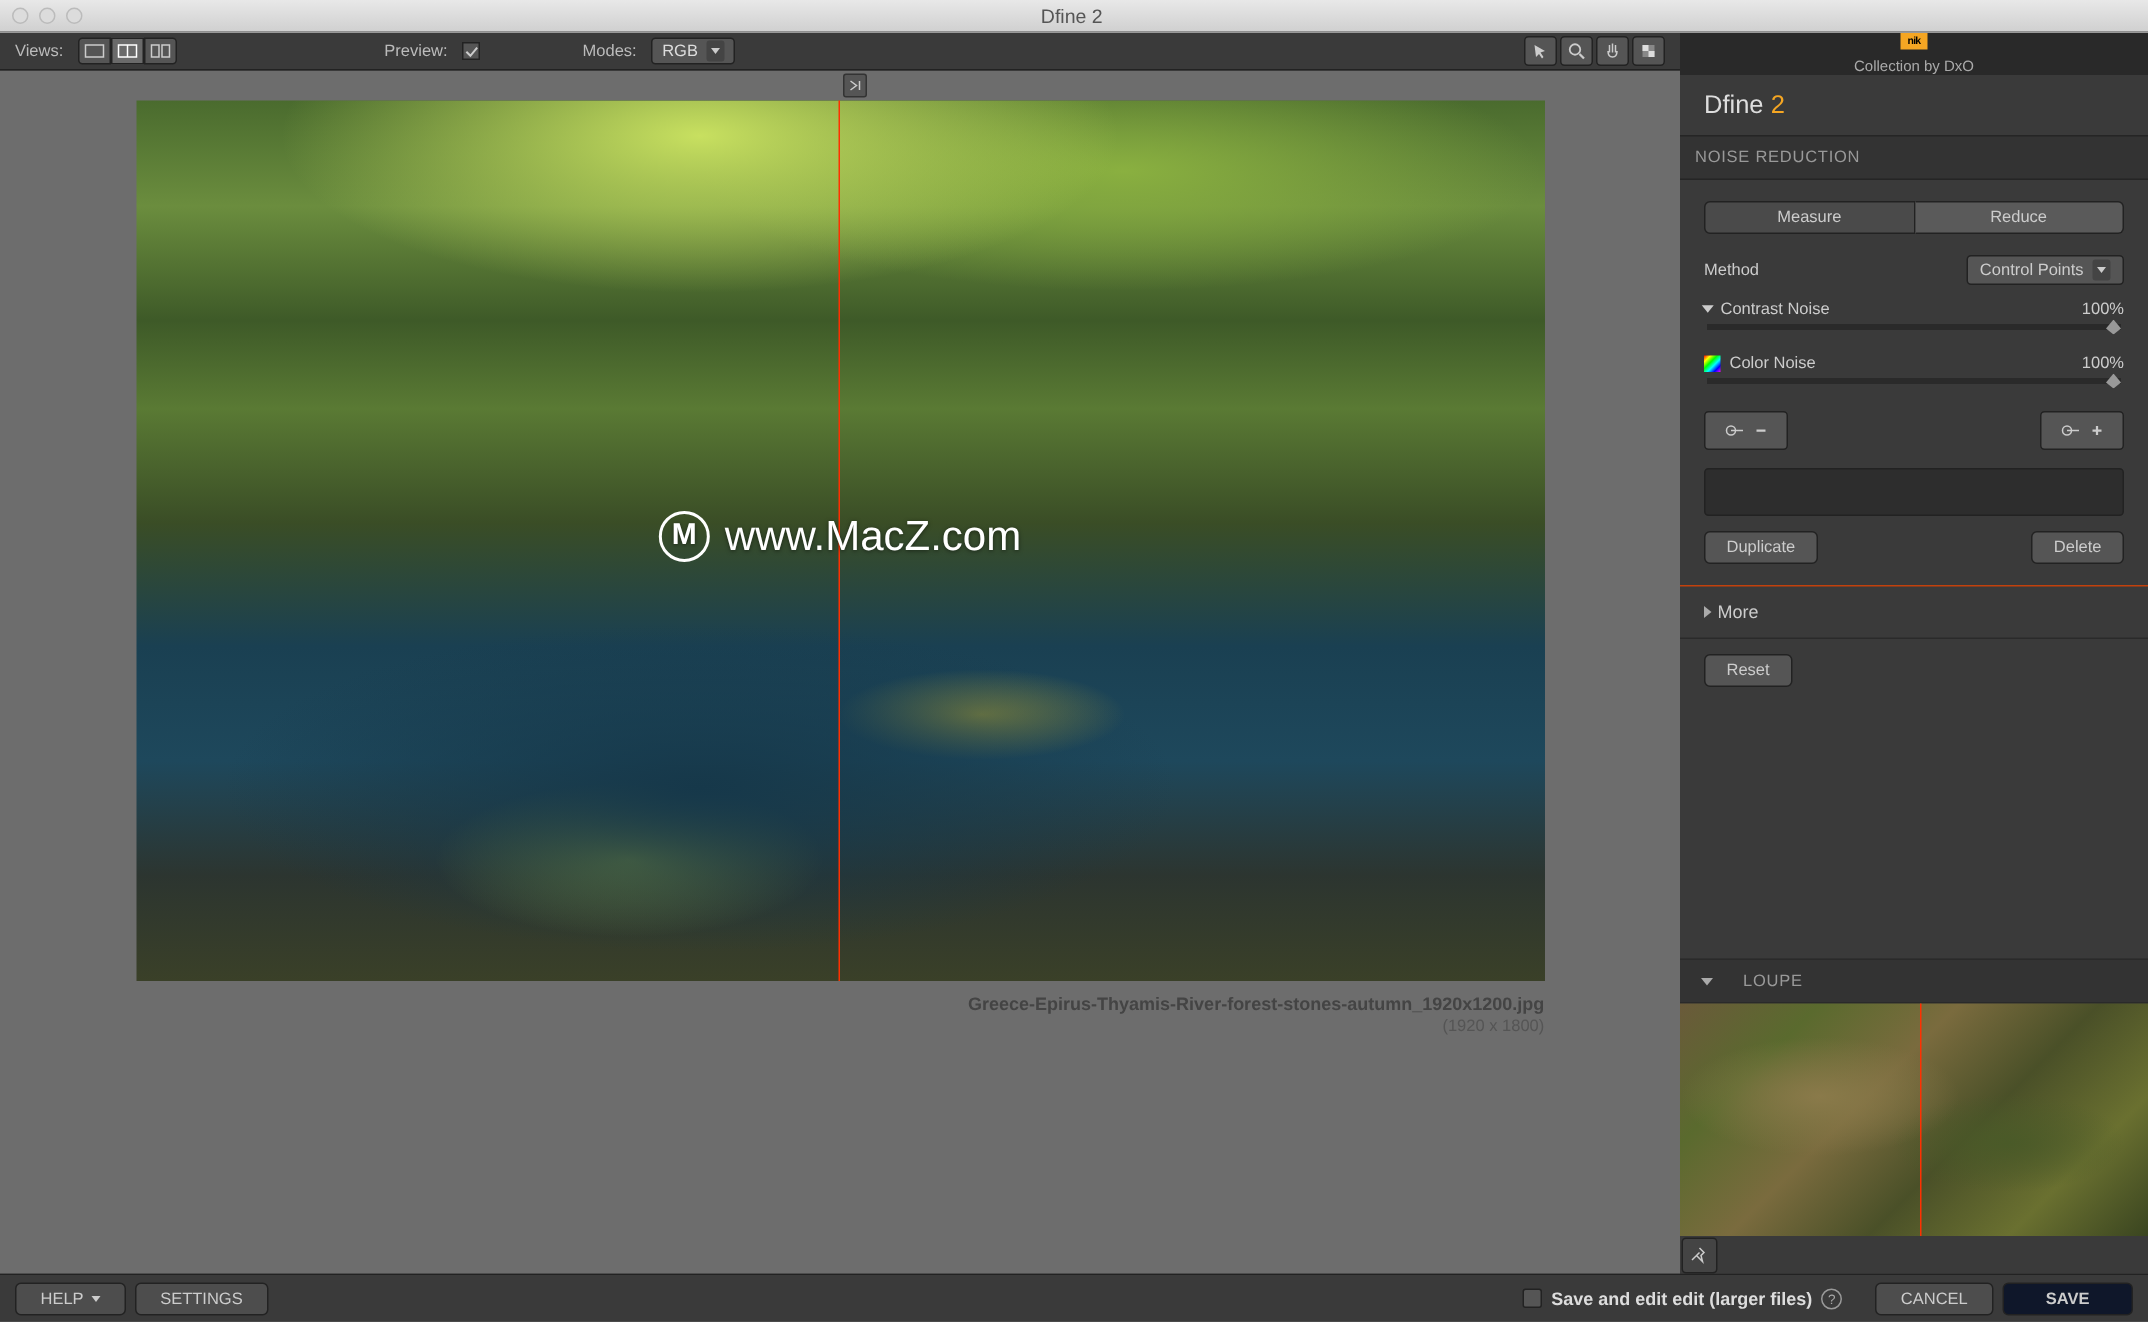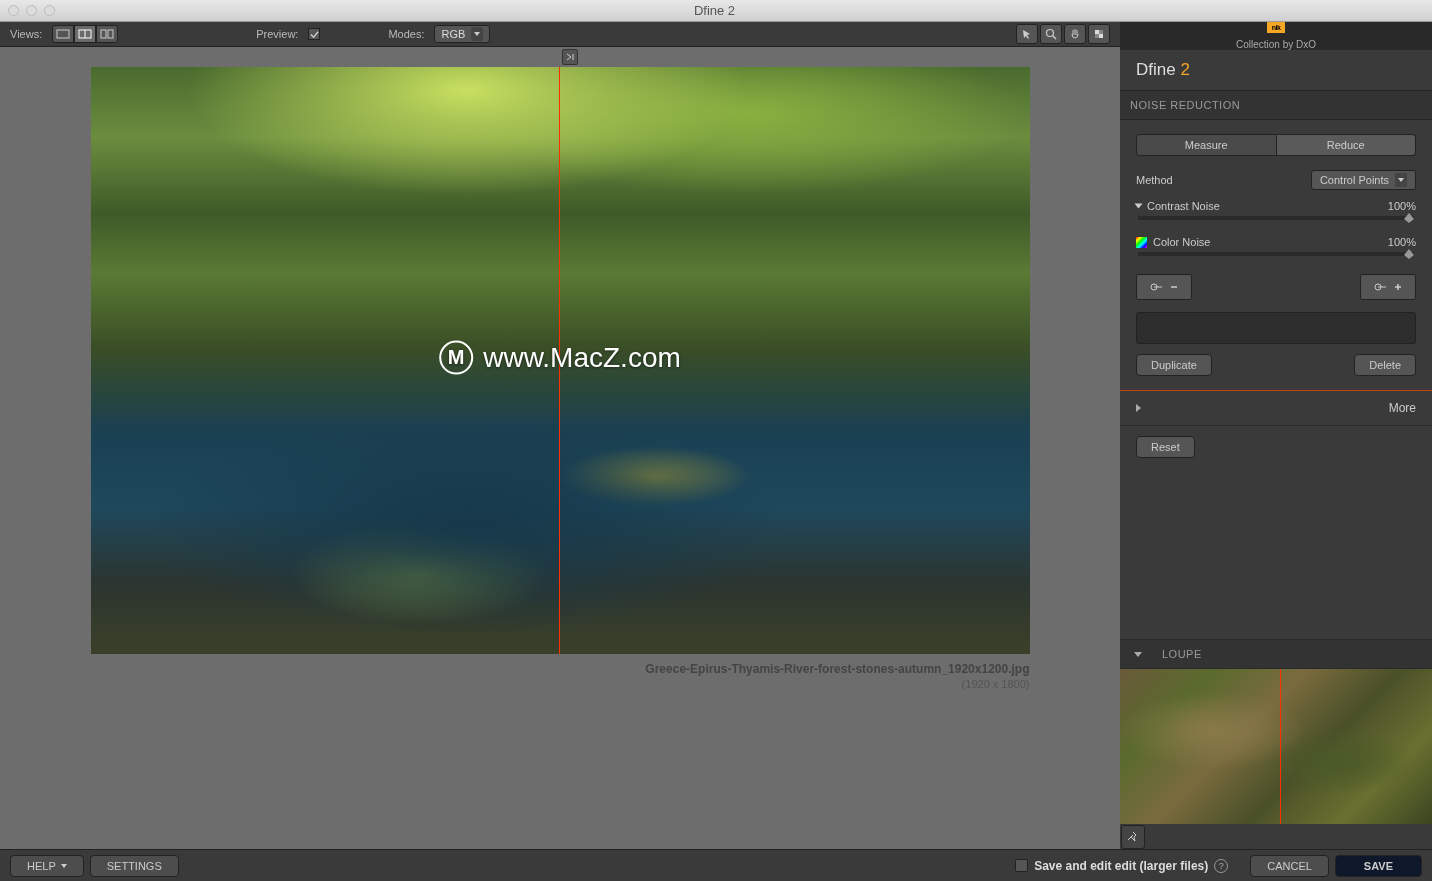--- a/index.html
+++ b/index.html
@@ -66,21 +66,21 @@
     .tri { width: 0; height: 0; border-left: 5px solid #ccc; border-top: 4px solid transparent; border-bottom: 4px solid transparent; transform: rotate(90deg); }
     .color-sw { width: 11px; height: 11px; background: linear-gradient(135deg, #f00, #ff0, #0f0, #0ff, #00f, #f0f); }
     .slider-val { margin-left: auto; font-size: 11px; color: #ccc; }
     .slider-track { height: 4px; background: #2a2a2a; position: relative; margin: 0 2px; }
     .slider-thumb { position: absolute; right: 0; top: -3px; width: 10px; height: 10px; background: #999; clip-path: polygon(50% 0, 100% 60%, 50% 100%, 0 60%); }
     .cp-row { display: flex; justify-content: space-between; margin: 18px 0 12px; }
     .cp-btn { width: 56px; height: 26px; background: #555; border: 1px solid #222; border-radius: 3px; display: flex; align-items: center; justify-content: center; gap: 3px; cursor: pointer; }
     .placeholder-box { height: 32px; background: #2d2d2d; border: 1px solid #222; border-radius: 3px; margin-bottom: 10px; }
     .btn-row { display: flex; justify-content: space-between; }
     .btn { height: 22px; padding: 0 14px; background: #555; border: 1px solid #222; border-radius: 4px; color: #ccc; font-size: 11px; display: flex; align-items: center; cursor: pointer; }
-    .more-row { display: flex; justify-content: space-between; align-items: center; gap: 4px; padding: 10px 16px; border-bottom: 1px solid #2a2a2a; }
+    .more-row { display: flex; justify-content: flex-start; align-items: center; gap: 4px; padding: 10px 16px; border-bottom: 1px solid #2a2a2a; }
     .more-tri { width: 0; height: 0; border-left: 5px solid #aaa; border-top: 4px solid transparent; border-bottom: 4px solid transparent; }
     .reset-wrap { padding: 10px 16px; }
     .loupe-hdr { display: flex; align-items: center; gap: 20px; padding: 8px 14px; background: #333; font-size: 11px; color: #999; border-top: 1px solid #2a2a2a; border-bottom: 1px solid #2a2a2a; letter-spacing: 0.5px; }
     .dn-tri { width: 0; height: 0; border-top: 5px solid #aaa; border-left: 4px solid transparent; border-right: 4px solid transparent; }
     .loupe-body { padding: 0; }
     .loupe-img { width: 312px; height: 155px; background: linear-gradient(135deg, #6a5a3a 0%, #5a6a2e 20%, #7a6b3e 40%, #4a5028 60%, #6a7030 80%, #3a4520 100%); position: relative; }
     .loupe-img::before { content:''; position:absolute; inset:0; background: radial-gradient(ellipse at 30% 40%, #8a7a4a 0%, transparent 30%), radial-gradient(ellipse at 70% 60%, #4a5a28 0%, transparent 25%);}
     .loupe-line { position: absolute; left: 160px; top: 0; bottom: 0; width: 1px; background: #ff3000; }
     .loupe-tool { width: 24px; height: 24px; background: #444; border: 1px solid #222; border-radius: 3px; margin: 1px 0 0 1px; display: flex; align-items: center; justify-content: center; cursor: pointer; }
     

